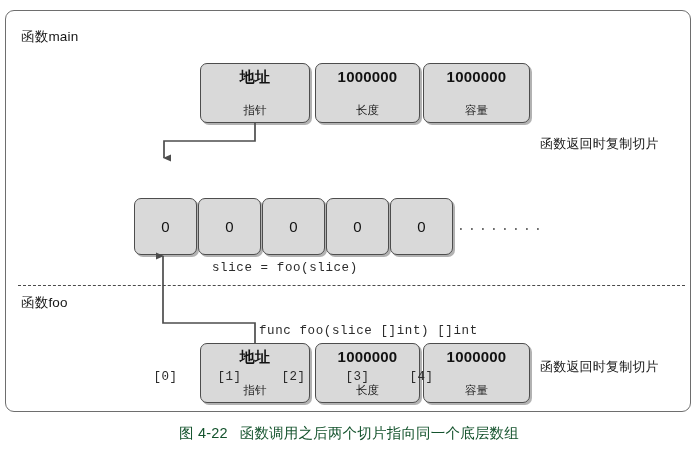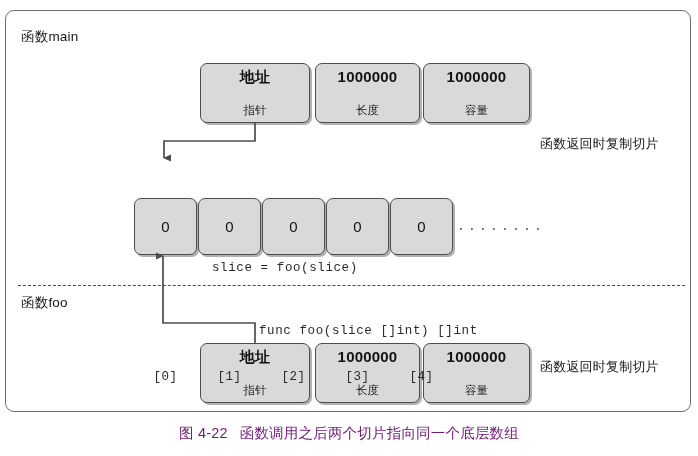--- a/index.html
+++ b/index.html
@@ -158,21 +158,21 @@
   
   .conn { position: absolute; left: 0; top: 0; width: 698px; height: 456px; overflow: visible; pointer-events: none; }
 
   
   .caption {
     position: absolute;
     left: 0; top: 424px;
     width: 698px;
     text-align: center;
     font-size: 14.5px;
-    color: #701a75;
+    color: #14532d;
     letter-spacing: 0.2px;
   }
   .caption .cap-num { margin-right: 12px; }
 </style>
 </head>
 <body>
 
 <div id="stage">
 
   <div class="frame"></div>

